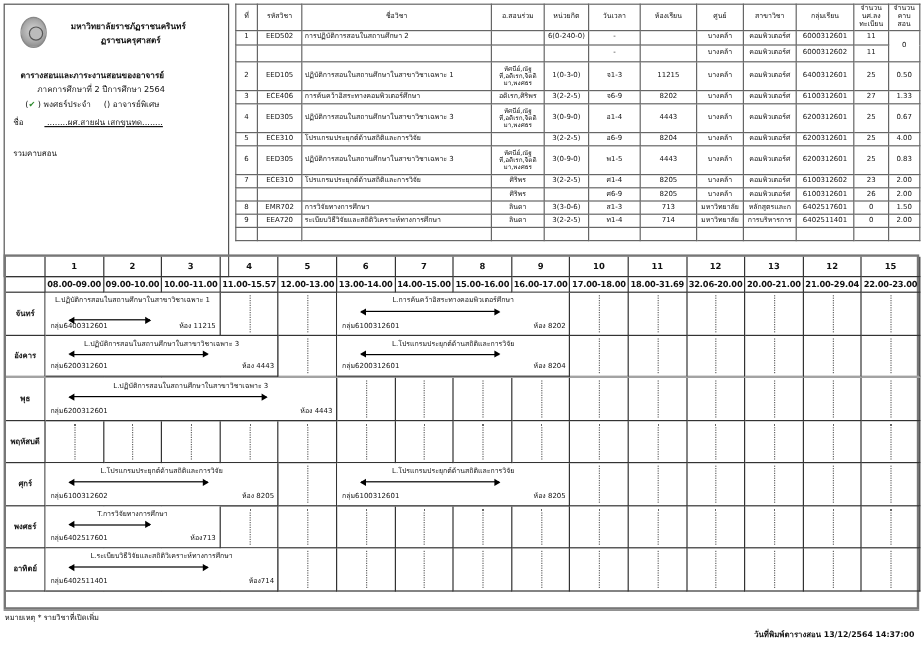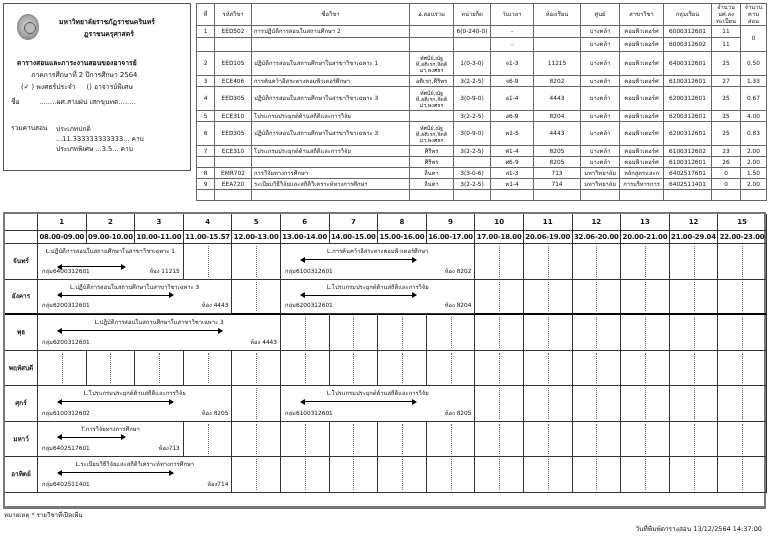--- a/index.html
+++ b/index.html
@@ -1,36 +1,36 @@
 <!DOCTYPE html>
 <html><head>
 <meta charset="utf-8">
 <style>
   * { box-sizing: border-box; margin: 0; padding: 0; }
   html, body { width: 768px; height: 542px; background: #fff; overflow: hidden; }
   body { font-family: "DejaVu Sans", "Liberation Sans", sans-serif; color: #111; position: relative; }
 
   
   .info-box {
-    position: absolute; left: 3px; top: 3px; width: 188px; height: 168px;
+    position: absolute; left: 3px; top: 3px; width: 188px; height: 228px;
     border: 1px solid #555; font-size: 6.4px;
   }
   .logo {
     position: absolute; left: 13px; top: 10px; width: 22px; height: 26px;
     border-radius: 50%; background: radial-gradient(circle at 50% 45%, #d9d9d9 0%, #a8a8a8 55%, #777 100%);
     border: 1px solid #888;
   }
   .logo::after { content:""; position:absolute; left:6px; top:7px; width:10px; height:10px; border-radius:50%; border:1px solid #555; background:#bbb; }
   .uni-name { position: absolute; left: 55px; top: 12px; font-weight: bold; font-size: 6.8px; }
   .faculty { position: absolute; left: 80px; top: 24px; font-weight: bold; font-size: 6.8px; }
   .doc-title { position: absolute; left: 13px; top: 53px; font-weight: bold; font-size: 6.8px; }
   .semester { position: absolute; left: 27px; top: 65px; font-size: 6.8px; }
   .teacher-type { position: absolute; left: 17px; top: 77px; font-size: 6.8px; white-space: nowrap; }
   .check { color: #2e8b2e; font-weight: bold; }
-  .name-row { position: absolute; left: 7px; top: 92px; font-size: 6.8px; white-space: nowrap; }
+  .name-row { position: absolute; left: 7px; top: 92px; font-size: 6.8px; white-space: nowrap; text-decoration: underline; }
   .name-row .lbl { display:inline-block; width: 26px; }
   .total-lbl { position: absolute; left: 7px; top: 120px; font-size: 6.6px; line-height: 9px; width: 40px; }
   .total-vals { position: absolute; left: 52px; top: 120px; font-size: 6.6px; line-height: 10px; white-space: nowrap; }
 
   
   .course-table {
     position: absolute; left: 196px; top: 3px; width: 570px;
     border-collapse: collapse; font-size: 5.8px; table-layout: fixed;
   }
   .course-table th, .course-table td {
@@ -48,40 +48,40 @@
   }
   .sched-grid {
     position: absolute; left: 0; top: 0; display: grid;
     grid-template-columns: 33px repeat(15, 48.6px);
     grid-template-rows: 17px 13px repeat(7, 35.5px);
   }
   .cell { border-right: 1px solid #333; border-bottom: 1px solid #333; position: relative; }
   .hd-num { font-weight: bold; font-size: 7px; text-align: center; line-height: 16px; }
   .hd-time { font-weight: bold; font-size: 6.9px; text-align: center; line-height: 12px; white-space: nowrap; letter-spacing: -0.15px; }
   .day-lbl { font-weight: bold; font-size: 6.4px; display: flex; align-items: center; justify-content: center; }
-  .thick-b { border-bottom: 2px solid #000000; }
+  .thick-b { border-bottom: 2px solid #a3a3a3; }
   .dotline { position: absolute; left: 50%; top: 2px; bottom: 2px; border-left: 1px dotted #666; }
 
   .block {
     position: absolute; background: #fff; border-right: 1px solid #333; border-bottom: 1px solid #333;
     font-size: 5.8px;
   }
   .block .title { position: absolute; left: 0; right: 0; top: 4px; text-align: center; line-height: 7px; padding: 0 4px; }
   .block .arrow { position: absolute; height: 0; border-top: 1px solid #000; }
   .block .arrow::before, .block .arrow::after {
     content: ""; position: absolute; top: -3.5px; border-top: 3px solid transparent; border-bottom: 3px solid transparent;
   }
   .block .arrow::before { left: -1px; border-right: 5px solid #000; }
   .block .arrow::after { right: -1px; border-left: 5px solid #000; }
   .block .grp { position: absolute; left: 4px; bottom: 3px; }
   .block .room { position: absolute; right: 3px; bottom: 3px; }
 
   .note { position: absolute; left: 4px; top: 510px; font-size: 6.2px; }
   .note-line { position: absolute; left: 3px; top: 508px; width: 763px; border-top: 1px solid #777; }
-  .printed { position: absolute; right: 6px; top: 524px; font-size: 6.5px; }
+  .printed { position: absolute; right: 6px; top: 524px; font-size: 6.5px; font-weight: bold; }
 </style>
 </head>
 <body>
 
 <div class="info-box">
   <div class="logo"></div>
   <div class="uni-name">มหาวิทยาลัยราชภัฏราชนครินทร์</div>
   <div class="faculty">ฏราชนครุศาสตร์</div>
   <div class="doc-title">ตารางสอนและภาระงานสอนของอาจารย์</div>
   <div class="semester">ภาคการศึกษาที่ 2 ปีการศึกษา 2564</div>
@@ -89,25 +89,20 @@
     <span>(</span><span class="check">✔</span>
     <span>) พงศธร์ประจำ</span>
     &nbsp;&nbsp;&nbsp;
     <span>() อาจารย์พิเศษ</span>
   </div>
   <div class="name-row">
     <span class="lbl">ชื่อ</span>
     <span>........ผศ.สายฝน เสกขุนทด........</span>
   </div>
   <div class="total-lbl">รวมคาบสอน</div>
-  <div class="total-vals">
-    <div>ประเภทปกติ</div>
-    <div>...11.333333333333... คาบ</div>
-    <div>ประเภทพิเศษ ...3.5... คาบ</div>
-  </div>
 </div>
 
 <table class="course-table">
   <colgroup>
     <col style="width:18px">
       <col style="width:37px">
       <col style="width:158px">
       <col style="width:44px">
     <col style="width:37px">
       <col style="width:43px">
@@ -327,21 +322,21 @@
       <div class="cell hd-time">08.00-09.00</div>
       <div class="cell hd-time">09.00-10.00</div>
       <div class="cell hd-time">10.00-11.00</div>
       <div class="cell hd-time">11.00-15.57</div>
       <div class="cell hd-time">12.00-13.00</div>
       <div class="cell hd-time">13.00-14.00</div>
       <div class="cell hd-time">14.00-15.00</div>
       <div class="cell hd-time">15.00-16.00</div>
       <div class="cell hd-time">16.00-17.00</div>
       <div class="cell hd-time">17.00-18.00</div>
-      <div class="cell hd-time">20.06-19.00</div>
+      <div class="cell hd-time">18.00-31.69</div>
       <div class="cell hd-time">32.06-20.00</div>
       <div class="cell hd-time">20.00-21.00</div>
       <div class="cell hd-time">21.00-29.04</div>
       <div class="cell hd-time">22.00-23.00</div>
       <div class="cell day-lbl">จันทร์</div>
       <div class="cell ">
         <div class="dotline"></div>
       </div>
       <div class="cell ">
         <div class="dotline"></div>
@@ -562,21 +557,21 @@
       </div>
       <div class="cell ">
         <div class="dotline"></div>
       </div>
       <div class="cell ">
         <div class="dotline"></div>
       </div>
       <div class="cell ">
         <div class="dotline"></div>
       </div>
-      <div class="cell day-lbl">มหาว์</div>
+      <div class="cell day-lbl">พงศธร์</div>
       <div class="cell ">
         <div class="dotline"></div>
       </div>
       <div class="cell ">
         <div class="dotline"></div>
       </div>
       <div class="cell ">
         <div class="dotline"></div>
       </div>
       <div class="cell ">

